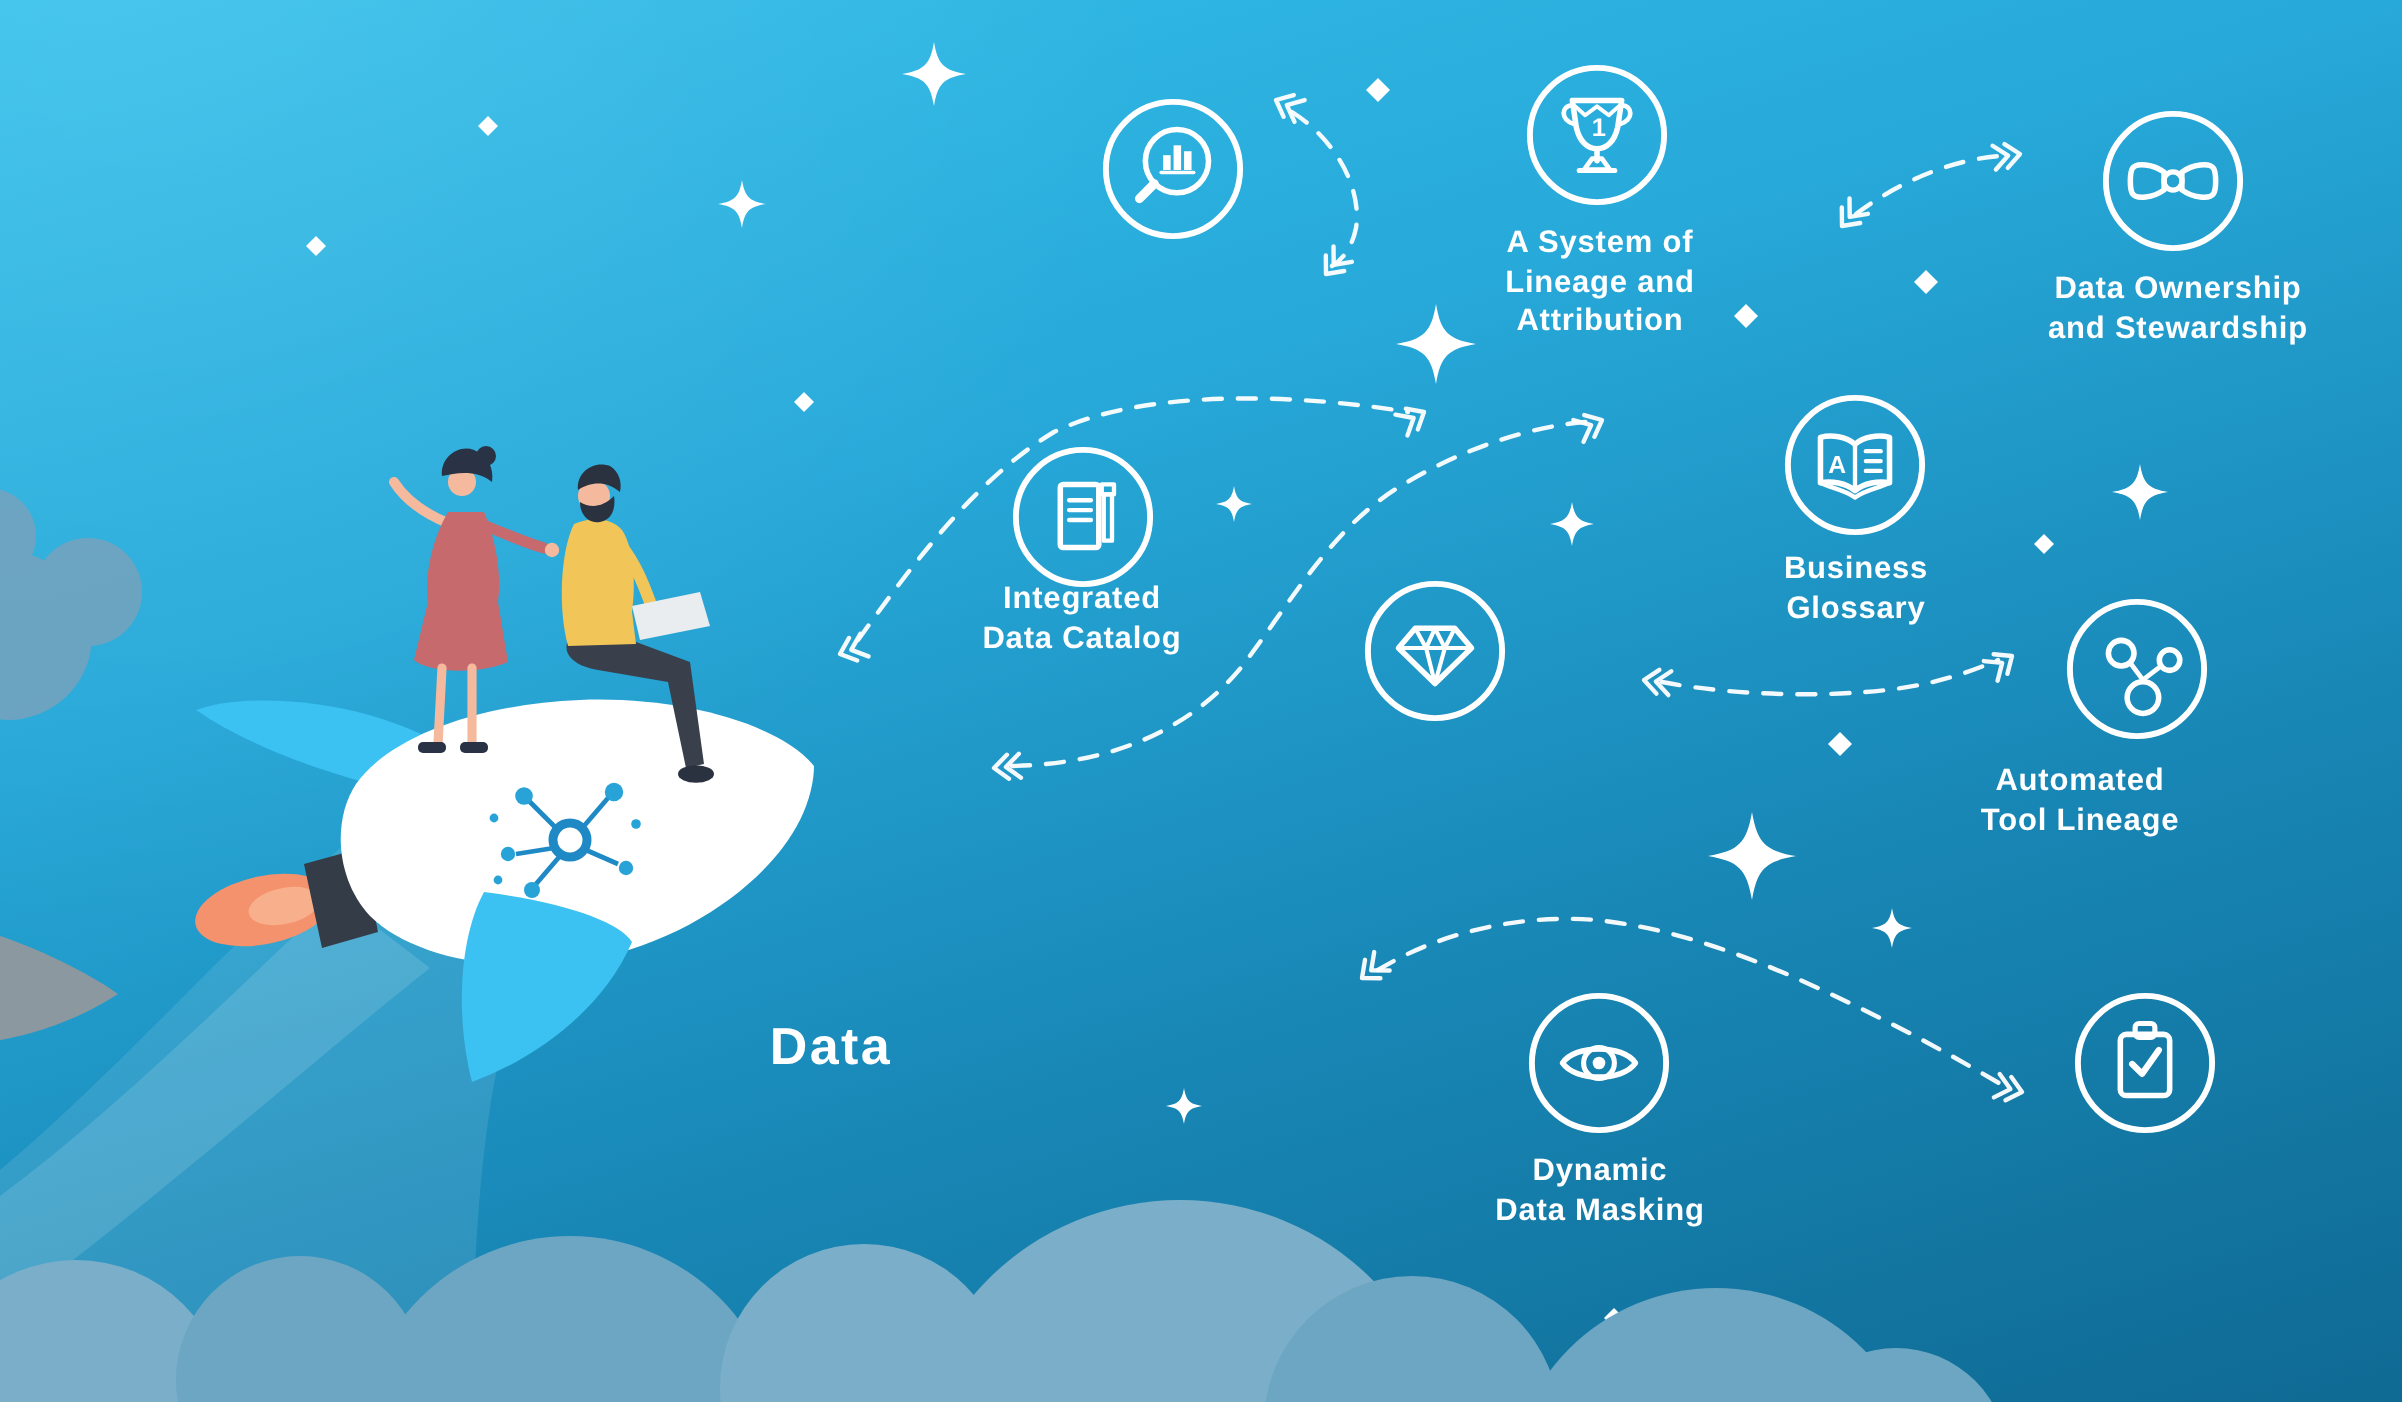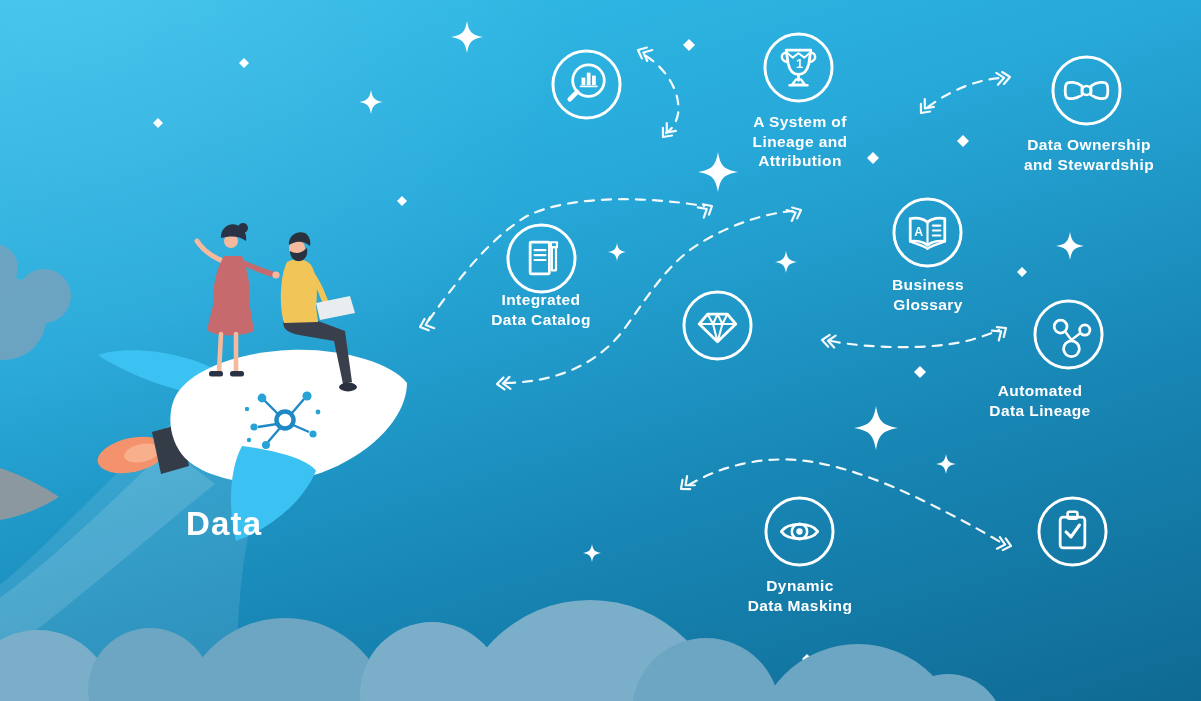--- a/index.html
+++ b/index.html
@@ -12,22 +12,22 @@
   }
   svg{display:block}
   .decor{position:absolute;left:0;top:0;}
   .f-icon{position:absolute;width:75px;height:75px;}
   .f-label{
     position:absolute;width:232px;text-align:center;color:#fff;
     font-size:15.5px;font-weight:bold;line-height:19.5px;letter-spacing:.4px;
     white-space:pre-line;
   }
   .title{
-    position:absolute;left:186px;top:508px;width:260px;text-align:left;
-    color:#fff;font-size:33px;font-weight:bold;letter-spacing:1.2px;line-height:31px;
+    position:absolute;left:186px;top:508px;width:260px;text-align:right;
+    color:#fff;font-size:26px;font-weight:bold;letter-spacing:1.2px;line-height:31px;
   }
   
   .p1{left:549px;top:47px}   .q1{left:470px;top:126px}
   .p2{left:761px;top:30px}   .q2{left:684px;top:112px}
   .p3{left:1049px;top:53px}  .q3{left:973px;top:135px}
   .p4{left:504px;top:221px}  .q4{left:425px;top:290px}
   .p5{left:890px;top:195px}  .q5{left:812px;top:275px}
   .p6{left:680px;top:288px}  .q6{left:601px;top:374px}
   .p7{left:1031px;top:297px} .q7{left:924px;top:381px}
   .p8{left:762px;top:494px}  .q8{left:684px;top:576px}
@@ -303,21 +303,21 @@
 
   <svg class="f-icon p7" viewBox="0 0 76 76">
     <circle class="ic" cx="38" cy="38" r="34" stroke-width="3"></circle>
     <circle class="ic" cx="30" cy="30" r="6.5" stroke-width="2.8"></circle>
     <circle class="ic" cx="54.5" cy="33.5" r="5.2" stroke-width="2.8"></circle>
     <circle class="ic" cx="41" cy="52.5" r="8" stroke-width="2.8"></circle>
     <line class="ic" x1="34.8" y1="35.2" x2="41" y2="43.5" stroke-width="2.4"></line>
     <line class="ic" x1="49.8" y1="36.8" x2="41" y2="43.5" stroke-width="2.4"></line>
   </svg>
   <div class="f-label q7">Automated
-Data Lineage</div>
+Tool Lineage</div>
 
   <svg class="f-icon p8" viewBox="0 0 76 76">
     <circle class="ic" cx="38" cy="38" r="34" stroke-width="3"></circle>
     <path class="ic" d="M 19.5,38 C 26,28.5 50,28.5 56.5,38 C 50,47.5 26,47.5 19.5,38 Z" stroke-width="2.8"></path>
     <circle class="ic" cx="38" cy="38" r="7.8" stroke-width="2.6"></circle>
     <circle class="icf" cx="38" cy="38" r="3.2"></circle>
     <path class="ic" d="M 23.5,34.5 L 19.5,38 L 23.5,41.5" stroke-width="2"></path>
     <path class="ic" d="M 52.5,34.5 L 56.5,38 L 52.5,41.5" stroke-width="2"></path>
   </svg>
   <div class="f-label q8">Dynamic

